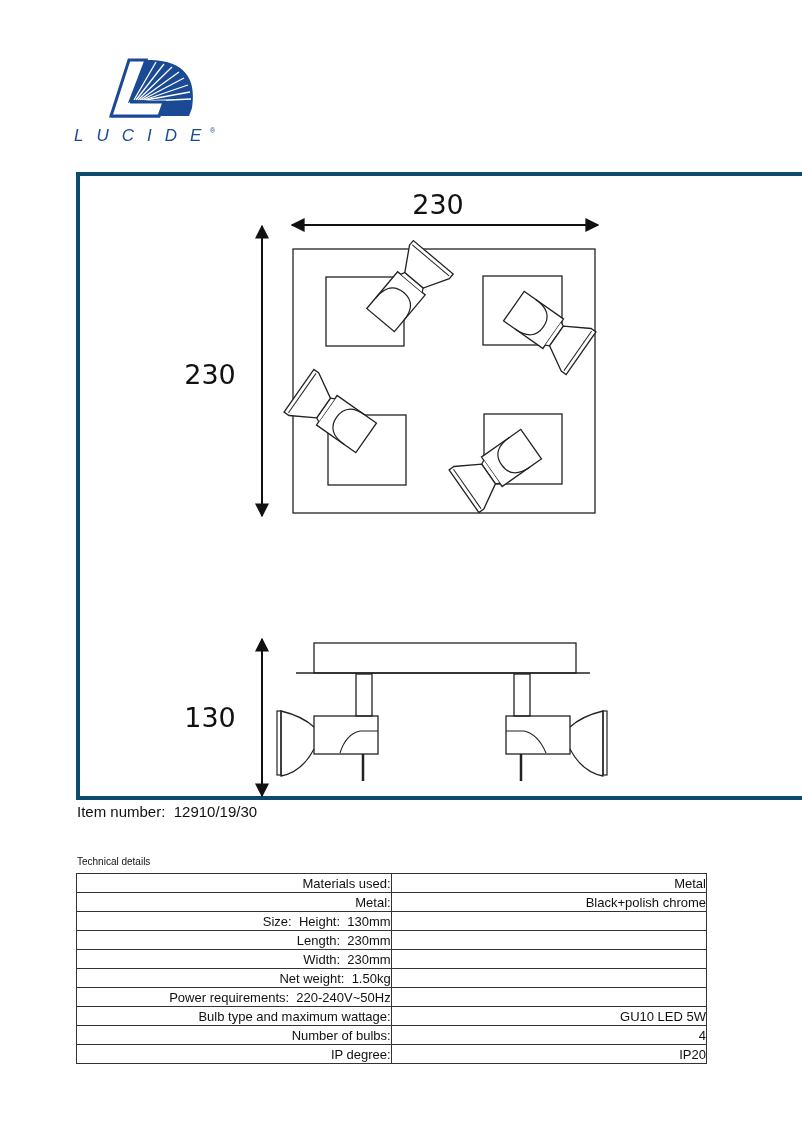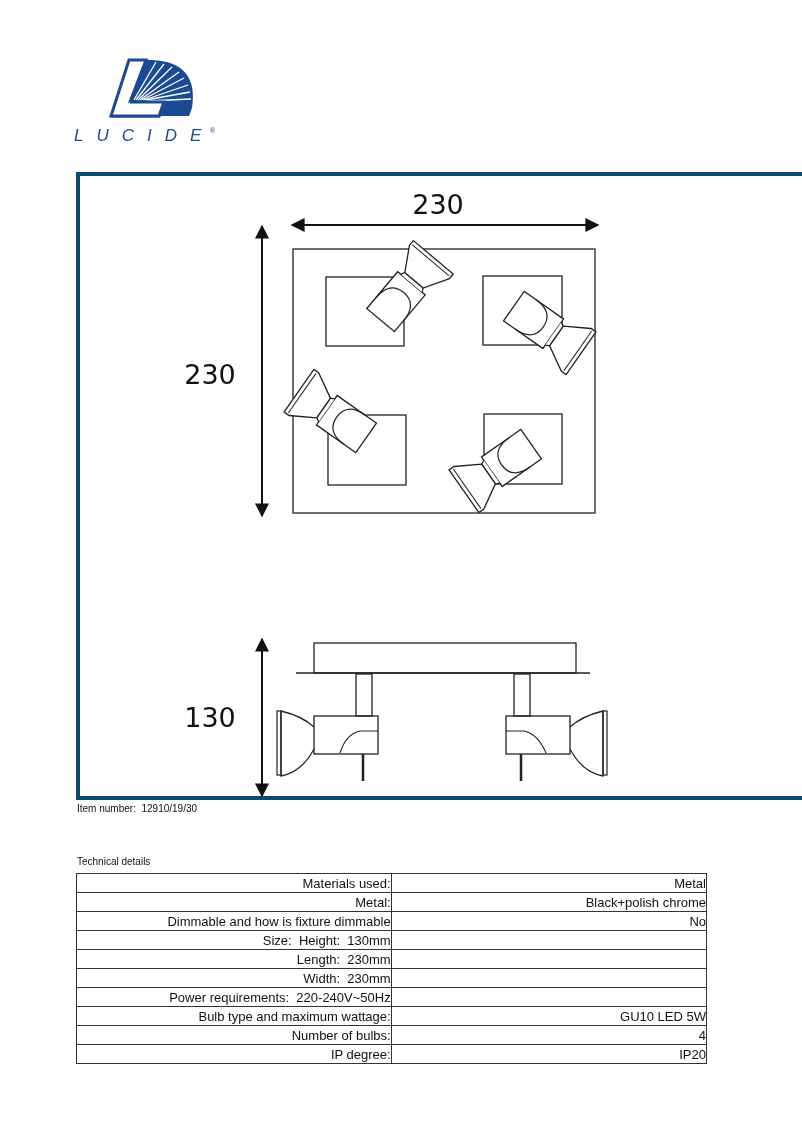--- a/index.html
+++ b/index.html
@@ -5,21 +5,21 @@
   html, body { margin: 0; padding: 0; background: #ffffff; }
   body { width: 802px; height: 1134px; position: relative; overflow: hidden;
          font-family: "Liberation Sans", "DejaVu Sans", sans-serif; color: #111; }
   .logo { position: absolute; left: 74px; top: 52px; width: 150px; height: 110px; }
   .logo-word { position: absolute; left: 74px; top: 126px; font-family: "Liberation Sans", sans-serif;
                font-style: italic; font-size: 17px; letter-spacing: 13px; color: #1a4a94; font-weight: normal; }
   .logo-reg { position: absolute; left: 210px; top: 127px; font-size: 7px; color: #1a4a94; }
   .drawing-frame { position: absolute; left: 76px; top: 172px; width: 740px; height: 628px;
                    border: 4px solid #0c4a6e; box-sizing: border-box; }
   .drawing-frame svg { position: absolute; left: 0; top: 0; }
-  .item-number { position: absolute; left: 77px; top: 803px; font-size: 10px; }
+  .item-number { position: absolute; left: 77px; top: 803px; font-size: 15px; }
   .tech-title { position: absolute; left: 77px; top: 856px; font-size: 10px; }
   table.spec { position: absolute; left: 76px; top: 873px; width: 631px; border-collapse: collapse;
                font-size: 13px; text-align: right; }
   table.spec td { border: 1px solid #333; height: 18px; padding: 0 0 0 7px; line-height: 17px;
                   white-space: pre; }
   table.spec td.c1 { width: 307px; }
   table.spec td.c2 { width: 308px; }
   .dim-label { font-family: "DejaVu Sans", sans-serif; font-size: 27px; fill: #111; }
 </style>
 </head>
@@ -114,33 +114,33 @@
   <tbody>
     <tr>
       <td class="c1">Materials used:</td>
       <td class="c2">Metal</td>
     </tr>
     <tr>
       <td class="c1">Metal:</td>
       <td class="c2">Black+polish chrome</td>
     </tr>
     <tr>
-      <td class="c1">Dimmable and how is fixture dimmable</td>
-      <td class="c2">No</td>
-    </tr>
-    <tr>
       <td class="c1">Size:  Height:  130mm</td>
       <td class="c2"></td>
     </tr>
     <tr>
       <td class="c1">  Length:  230mm</td>
       <td class="c2"></td>
     </tr>
     <tr>
       <td class="c1">  Width:  230mm</td>
+      <td class="c2"></td>
+    </tr>
+    <tr>
+      <td class="c1">  Net weight:  1.50kg</td>
       <td class="c2"></td>
     </tr>
     <tr>
       <td class="c1">Power requirements:  220-240V~50Hz</td>
       <td class="c2"></td>
     </tr>
     <tr>
       <td class="c1">Bulb type and maximum wattage:</td>
       <td class="c2">GU10 LED 5W</td>
     </tr>

